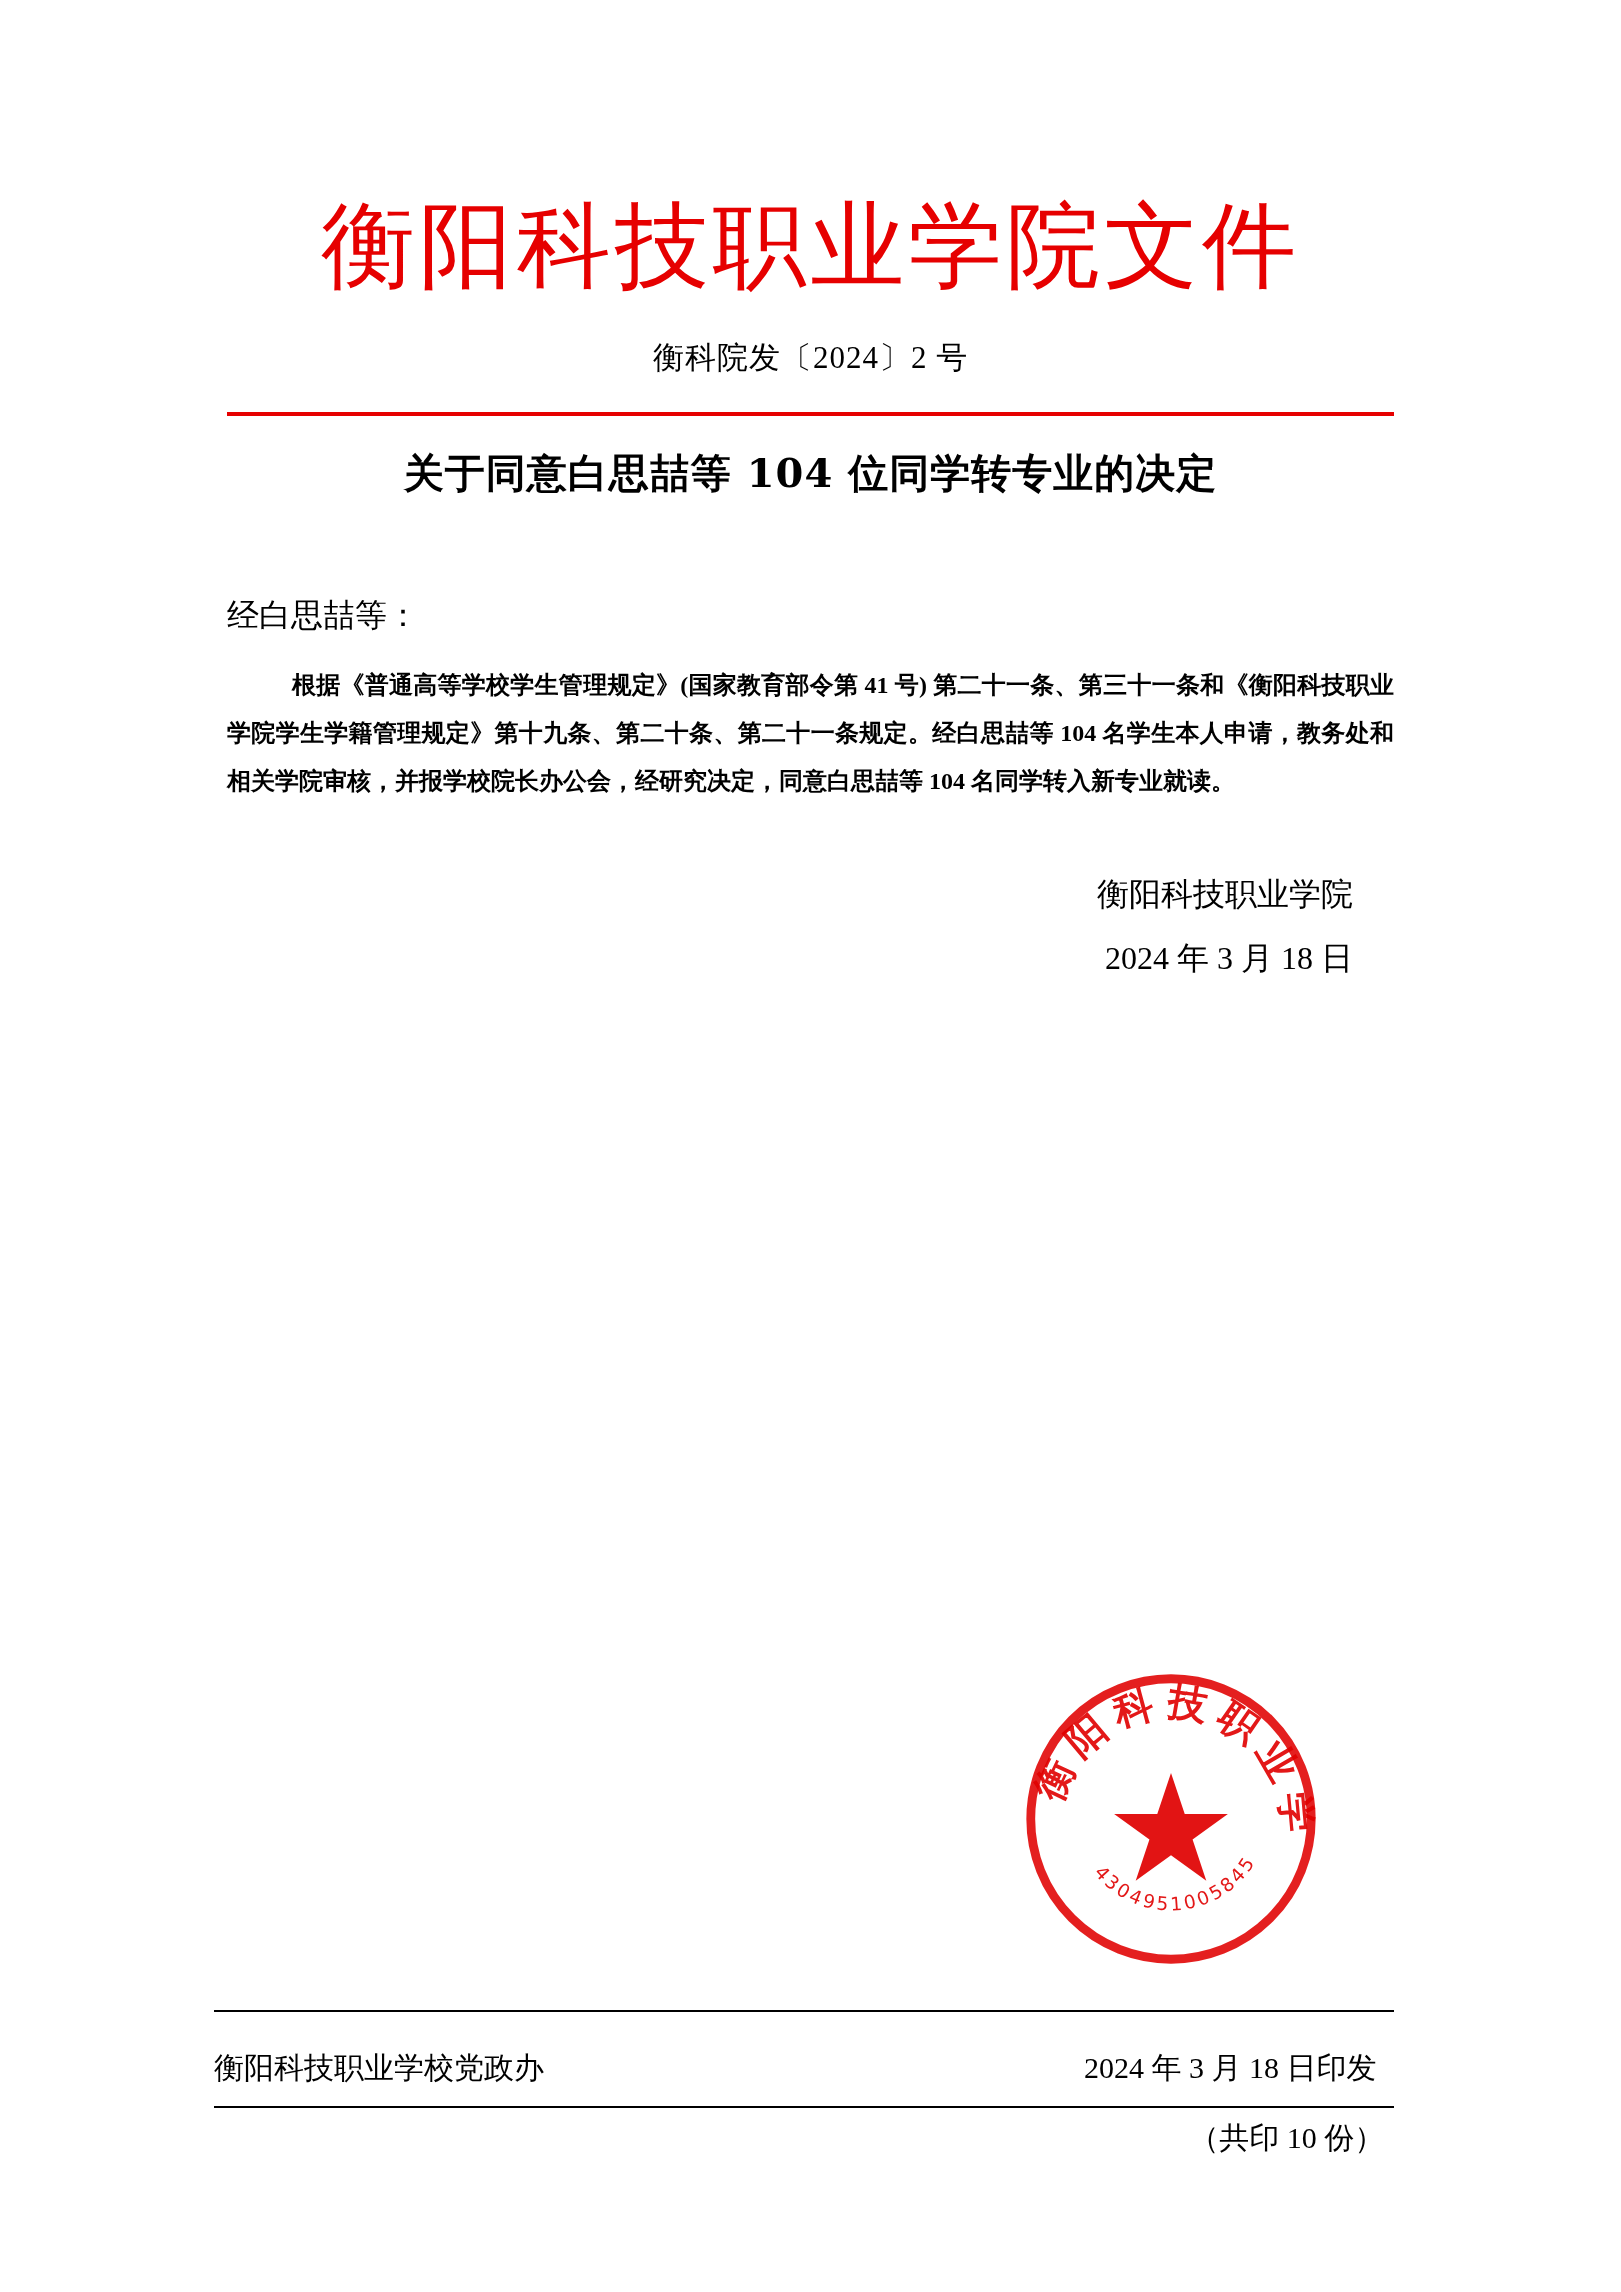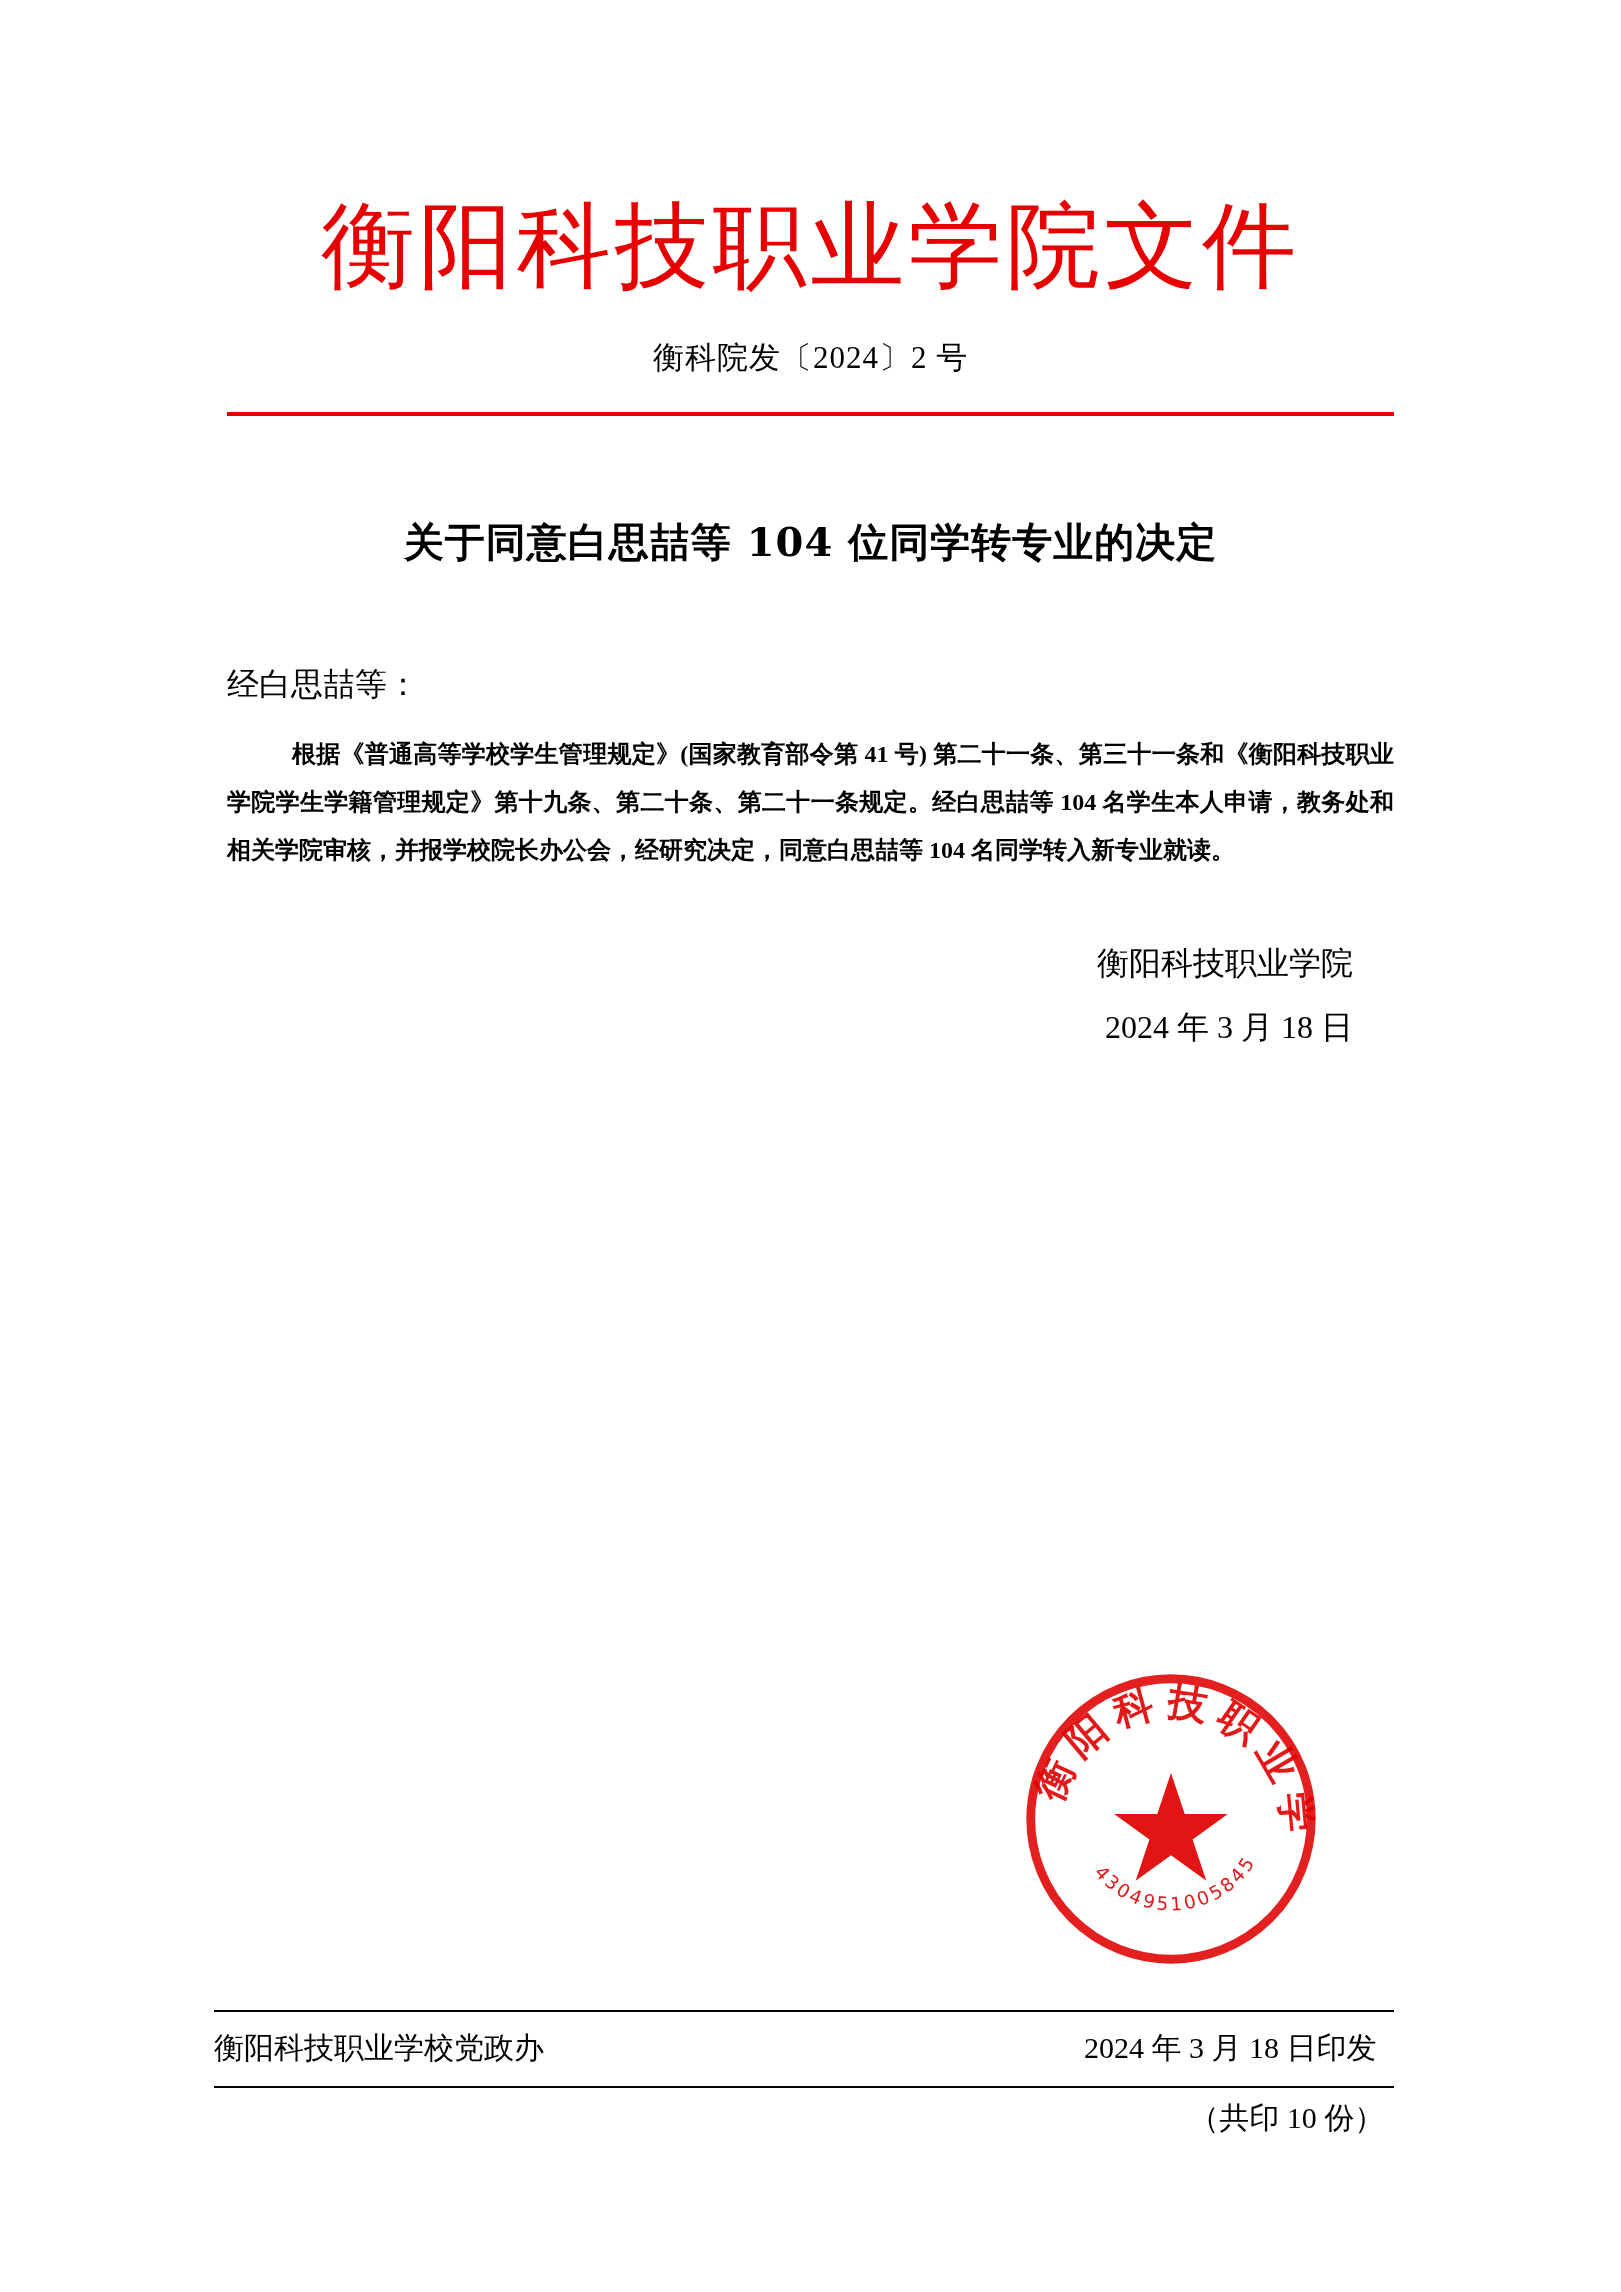--- a/index.html
+++ b/index.html
@@ -44,21 +44,21 @@
   }
   .red-rule {
     margin-top: 33px;
     height: 3.9px;
     background: #e60000;
     width: 100%;
   }
 
   
   .subject {
-    margin-top: 99px;
+    margin-top: 30px;
     text-align: center;
     font-size: 40px;
     font-weight: 700;
     letter-spacing: 1px;
     font-family: "DejaVu Serif", "Liberation Serif", serif;
   }
   .salutation {
     margin-top: 84px;
     font-size: 32px;
     line-height: 1.9;
@@ -114,21 +114,21 @@
     background: #000;
     width: 100%;
   }
   .footer-row {
     display: flex;
     justify-content: space-between;
     align-items: baseline;
     font-size: 30px;
     padding-top: 15.7px;
   }
-  .footer-row .right { padding-right: 17.6px; }
+  .footer-row .right { padding-right: 17.6px; margin-top: 20px; }
   .footer-rule2 {
     margin-top: 17.6px;
     height: 2px;
     background: #000;
     width: 100%;
   }
   .copies {
     margin-top: 10px;
     text-align: right;
     font-size: 30px;

